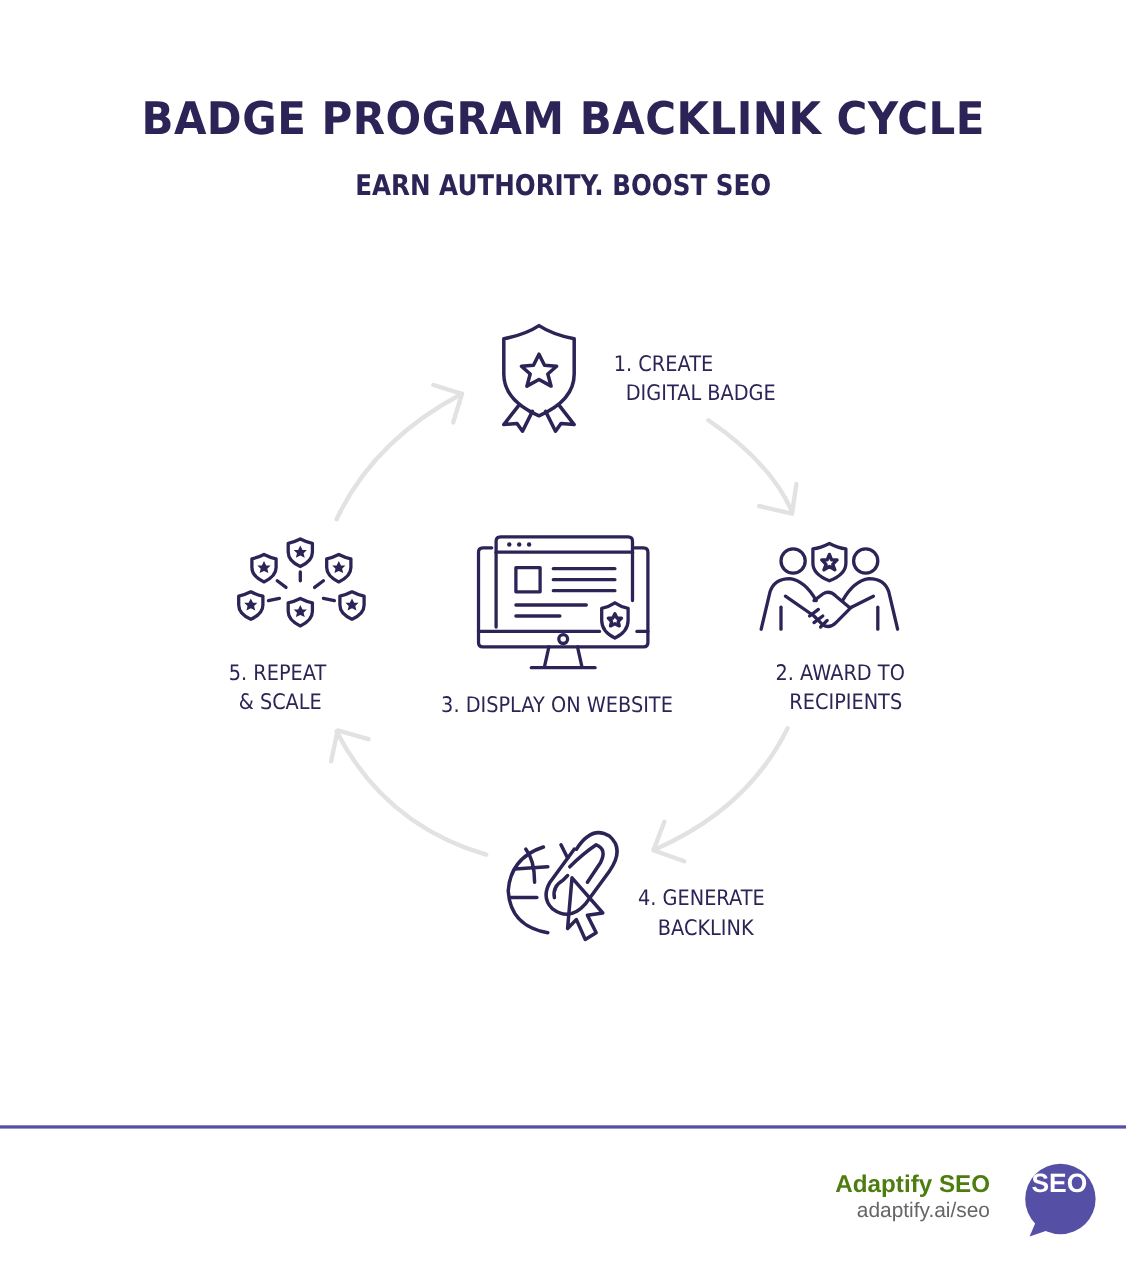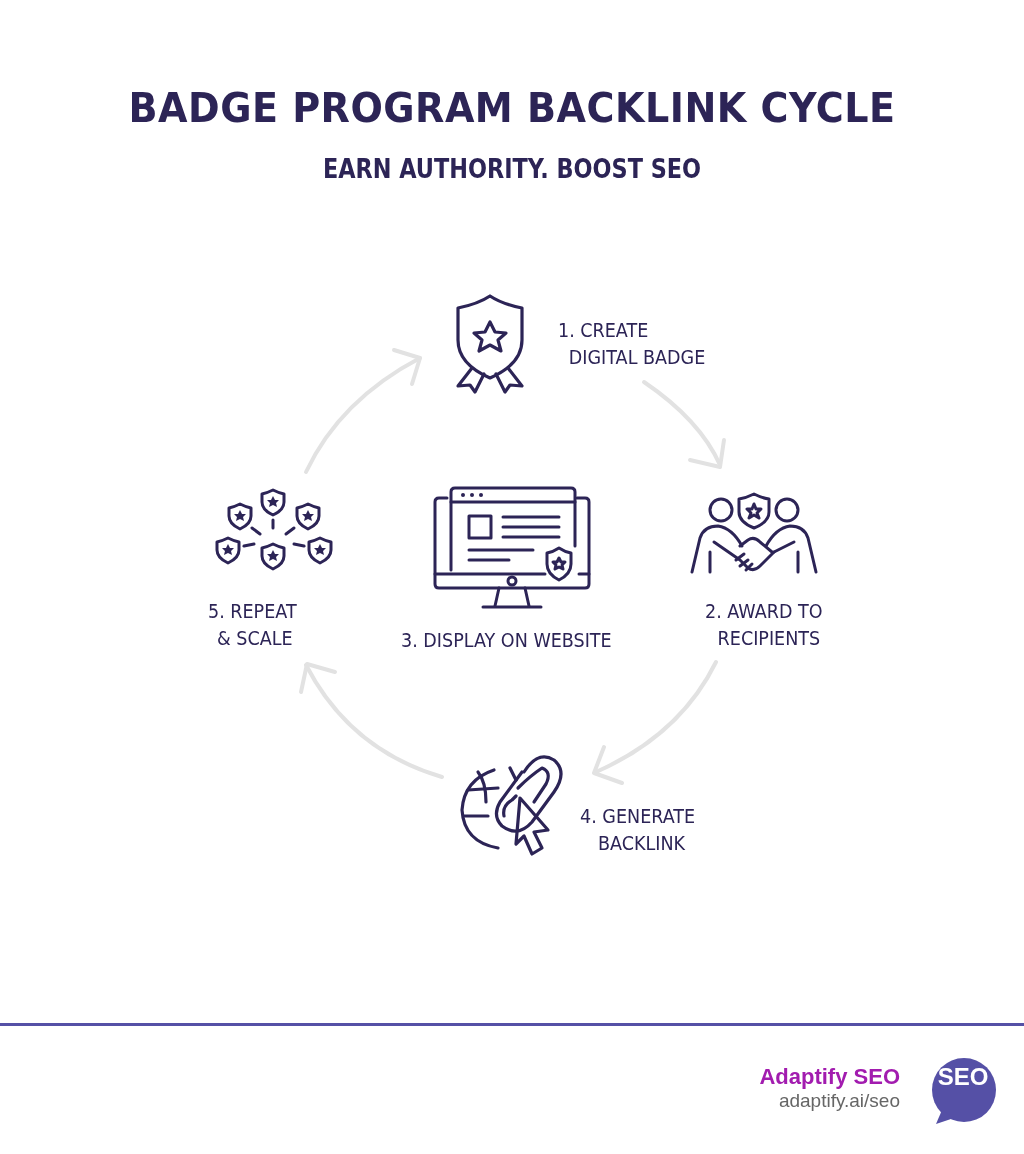--- a/index.html
+++ b/index.html
@@ -25,21 +25,21 @@
       font-family: "DejaVu Sans", sans-serif; line-height: 27px; white-space: nowrap;
       transform-origin: left top; transform: scaleX(0.9);
     }
     .step-label .l2 { display: block; }
     .icon { position: absolute; }
     .divider {
       position: absolute; left: 0; top: 1023px; width: 1024px; height: 3px; background: #5550a6;
     }
     .brand-name {
       position: absolute; right: 124px; top: 1064px; font-size: 22px; font-weight: 700;
-      color: #a21caf; text-align: right; font-family: "Liberation Sans", sans-serif;
+      color: #4d7c0f; text-align: right; font-family: "Liberation Sans", sans-serif;
     }
     .brand-url {
       position: absolute; right: 124px; top: 1090px; font-size: 19px; font-weight: 400;
       color: #666666; text-align: left; font-family: "Liberation Sans", sans-serif;
     }
     .seo-bubble { position: absolute; left: 928px; top: 1056px; width: 72px; height: 72px; }
     .seo-text {
       position: absolute; left: 930px; top: 1063px; width: 66px; text-align: center;
       color: #ffffff; font-weight: 700; font-size: 24px; font-family: "Liberation Sans", sans-serif;
     }

